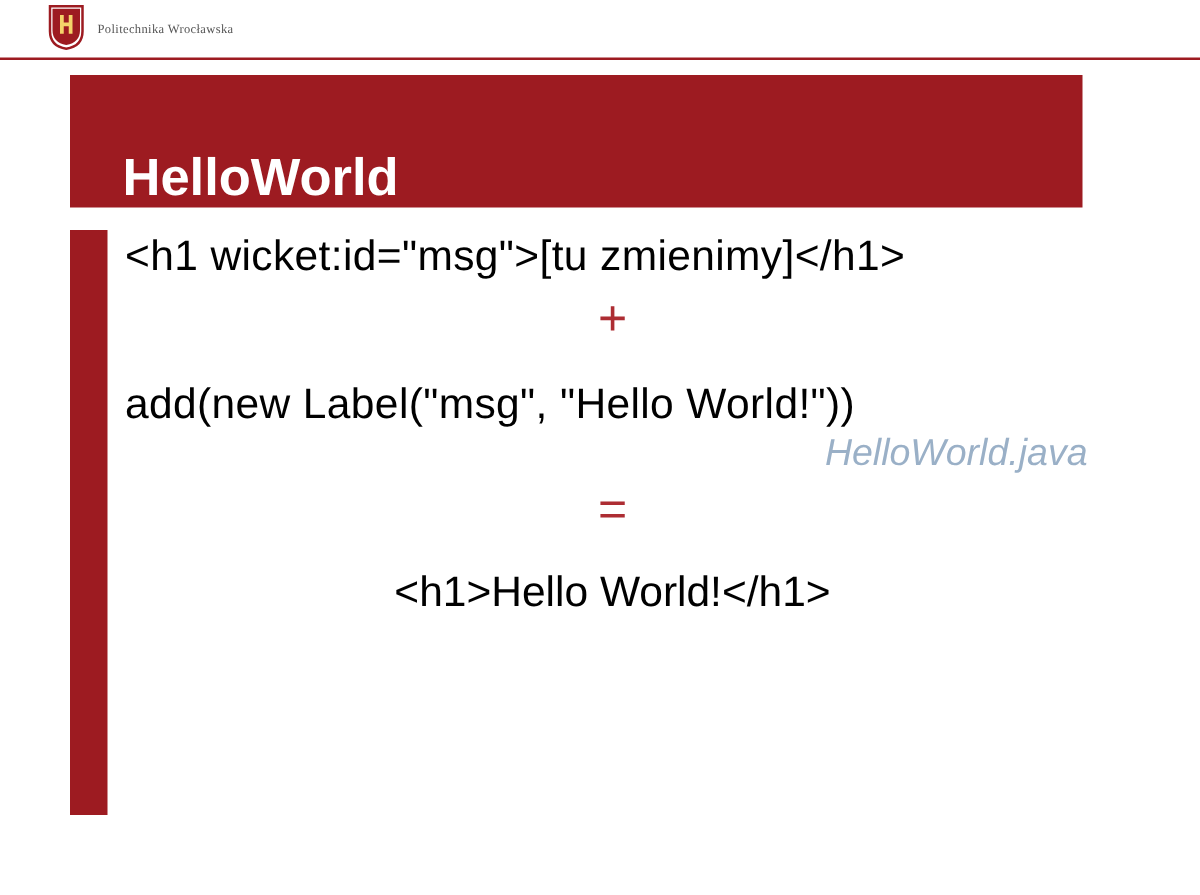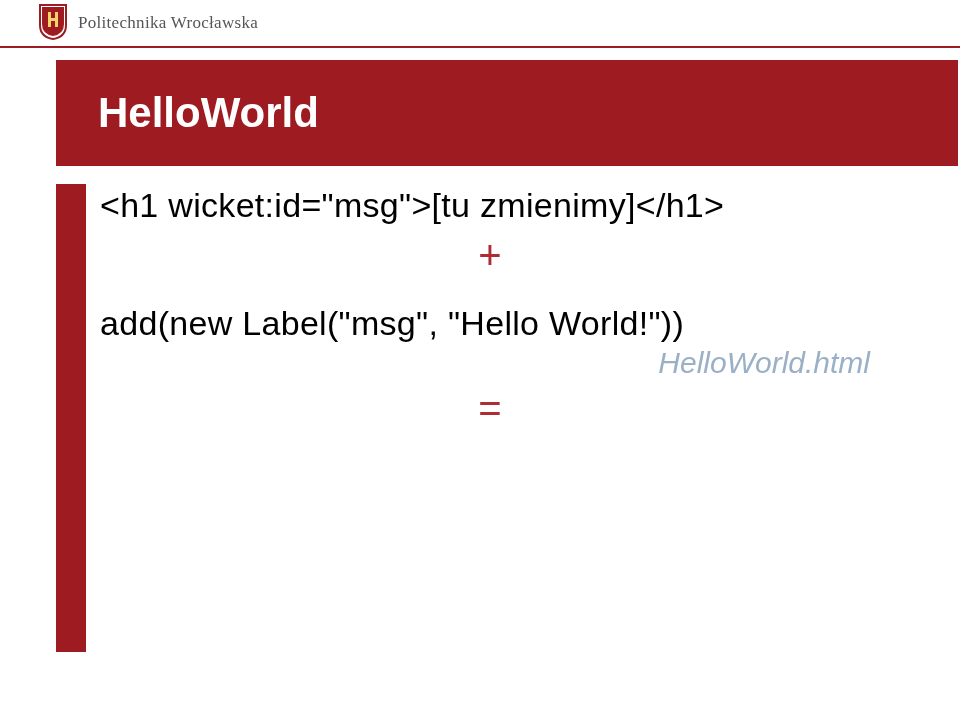--- a/index.html
+++ b/index.html
@@ -25,35 +25,35 @@
   }
 
   .logo {
     margin-left: 38px;
     margin-top: 2px;
   }
 
   .header-text {
     font-family: "Times New Roman", Georgia, serif;
     color: #555;
-    font-size: 17px;
+    font-size: 10px;
     margin-left: 10px;
     letter-spacing: 0.3px;
   }
 
   .title-box {
     position: absolute;
     top: 60px;
     left: 56px;
-    width: 902px;
+    width: 810px;
     height: 106px;
     background: #9d1b21;
     color: #ffffff;
     display: flex;
-    align-items: center;
+    align-items: flex-end;
     padding-left: 42px;
     box-sizing: border-box;
   }
 
   .title-box .title {
     font-size: 42px;
     font-weight: bold;
     font-family: "Trebuchet MS", Verdana, sans-serif;
   }
 
@@ -130,17 +130,18 @@
 </div>
 
 <div class="side-strip"></div>
 
 <div class="content">
   <div class="code-line">&lt;h1 wicket:id="msg"&gt;[tu zmienimy]&lt;/h1&gt;</div>
 
   <div class="operator">+</div>
 
   <div class="code-line second-block">add(new Label("msg", "Hello World!"))</div>
-  <div class="right-note">HelloWorld.html</div>
+  <div class="right-note">HelloWorld.java</div>
 
   <div class="operator">=</div>
 
+  <div class="result-line">&lt;h1&gt;Hello World!&lt;/h1&gt;</div>
 </div>
 
 </body></html>

